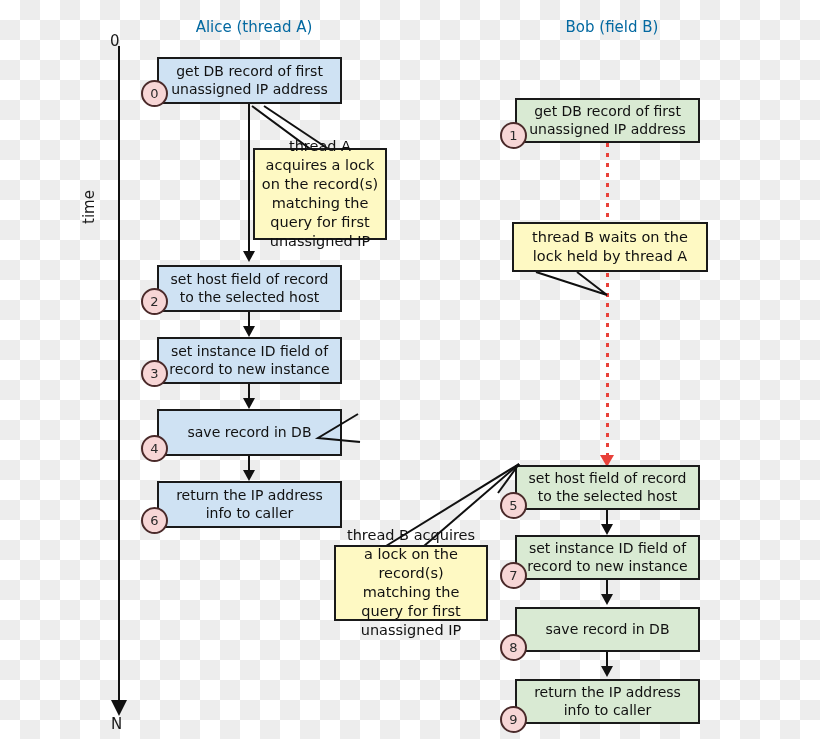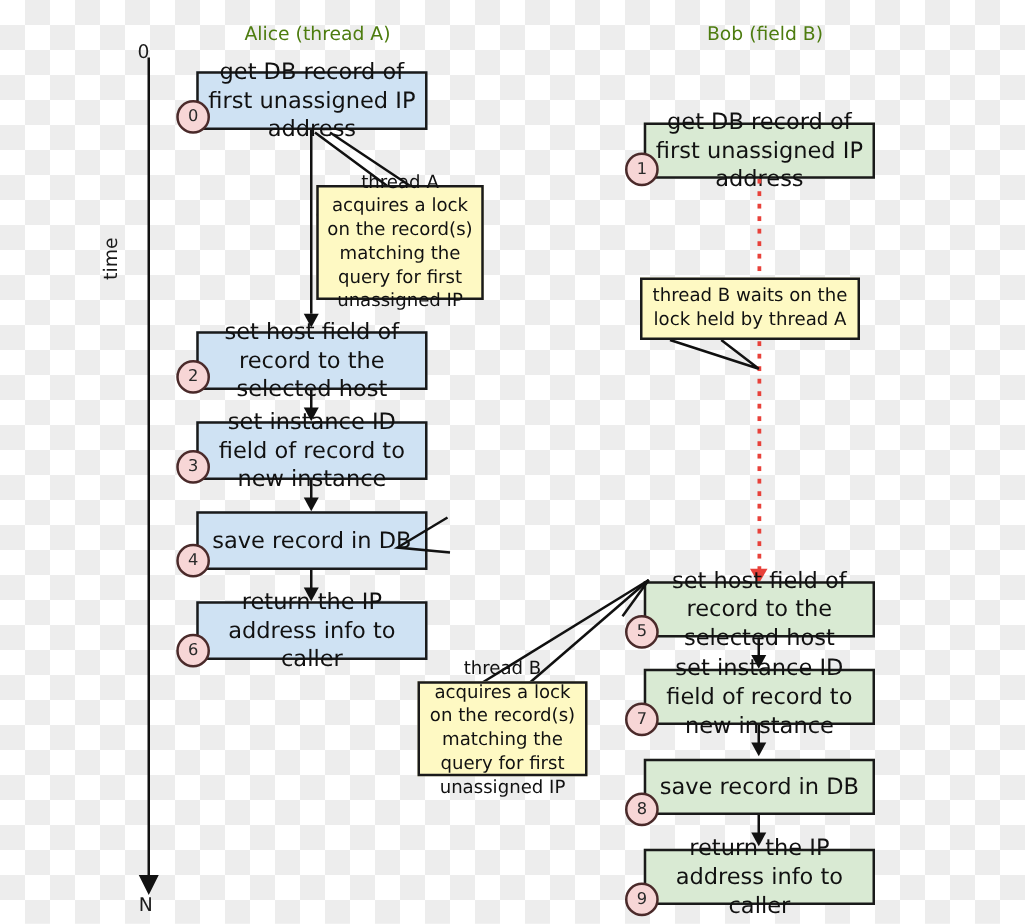--- a/index.html
+++ b/index.html
@@ -19,21 +19,21 @@
     overflow: hidden;
   }
   #canvas {
     position: relative;
     width: 820px;
     height: 739px;
   }
   .col-header {
     position: absolute;
     font-size: 15px;
-    color: #4d7c0f;
+    color: #0369a1;
     white-space: nowrap;
     text-align: center;
   }
   
   .axis-line {
     position: absolute;
     left: 118px;
     top: 46px;
     width: 2px;
     height: 662px;
@@ -74,21 +74,21 @@
   }
   
   .step-box {
     position: absolute;
     box-sizing: border-box;
     border: 2px solid #1a1a1a;
     display: flex;
     align-items: center;
     justify-content: center;
     text-align: center;
-    font-size: 18px;
+    font-size: 14px;
     line-height: 1.28;
     color: #111111;
     padding: 2px 6px;
   }
   .step-box.blue  { background: #cfe2f3; }
   .step-box.green { background: #d9ead3; }
   .step-badge {
     position: absolute;
     width: 27px;
     height: 27px;
@@ -234,18 +234,18 @@
 
     <polyline points="358,414 318,438 360,442" fill="none" stroke="#111111" stroke-width="2"></polyline>
 
     <polyline points="424,546 519,464" fill="none" stroke="#111111" stroke-width="2"></polyline>
     <polyline points="386,546 519,464" fill="none" stroke="#111111" stroke-width="2"></polyline>
     <polyline points="498,493 519,464" fill="none" stroke="#111111" stroke-width="2"></polyline>
   </svg>
 
   <div class="callout" style="left:253px; top:148px; width:134px; height:92px;">thread A acquires a lock on the record(s) matching the query for first unassigned IP</div>
 
-  <div class="callout" style="left:512px; top:222px; width:176px; height:50px;">thread B waits on the lock held by thread A</div>
-
-
-  <div class="callout" style="left:334px; top:545px; width:136px; height:76px;">thread B acquires a lock on the record(s) matching the query for first unassigned IP</div>
+  <div class="callout" style="left:512px; top:222px; width:196px; height:50px;">thread B waits on the lock held by thread A</div>
+
+
+  <div class="callout" style="left:334px; top:545px; width:154px; height:76px;">thread B acquires a lock on the record(s) matching the query for first unassigned IP</div>
 
 </div>
 
 </body></html>

